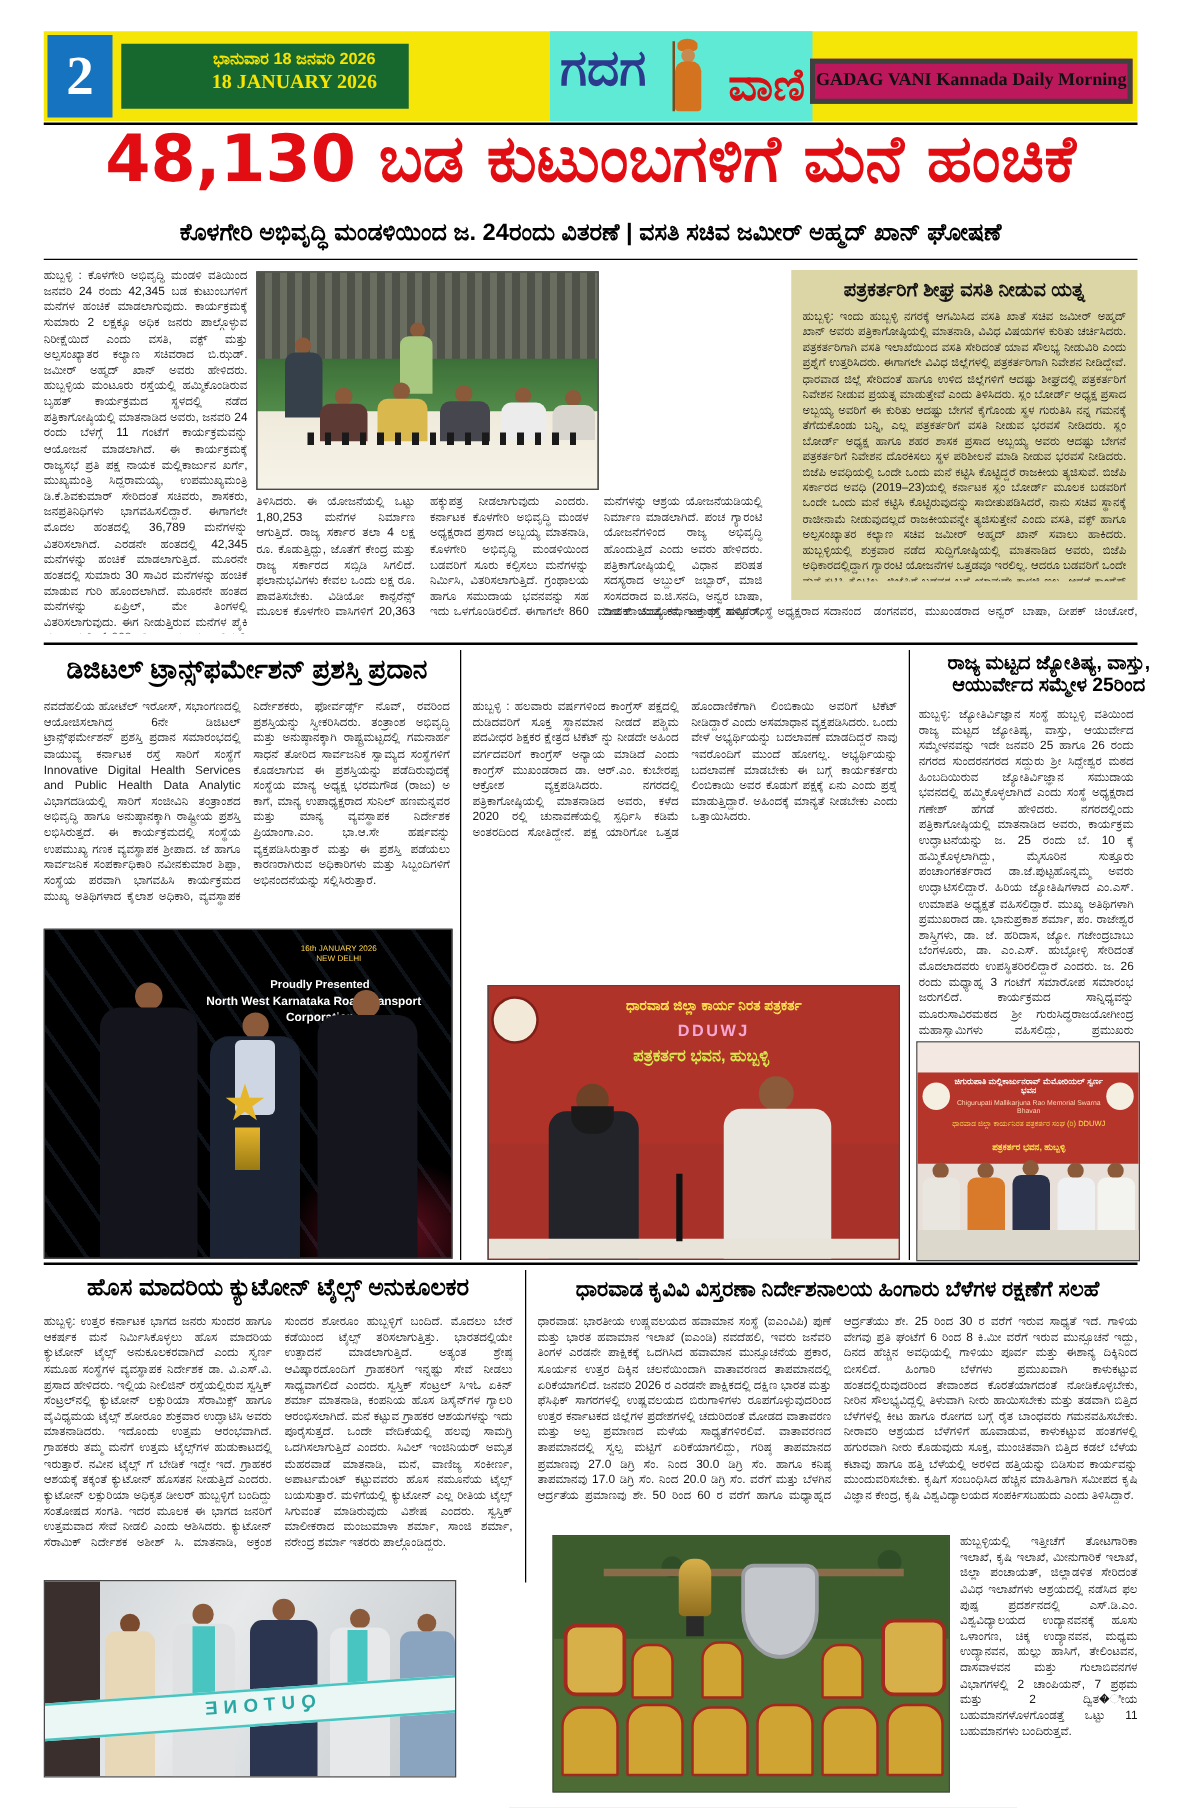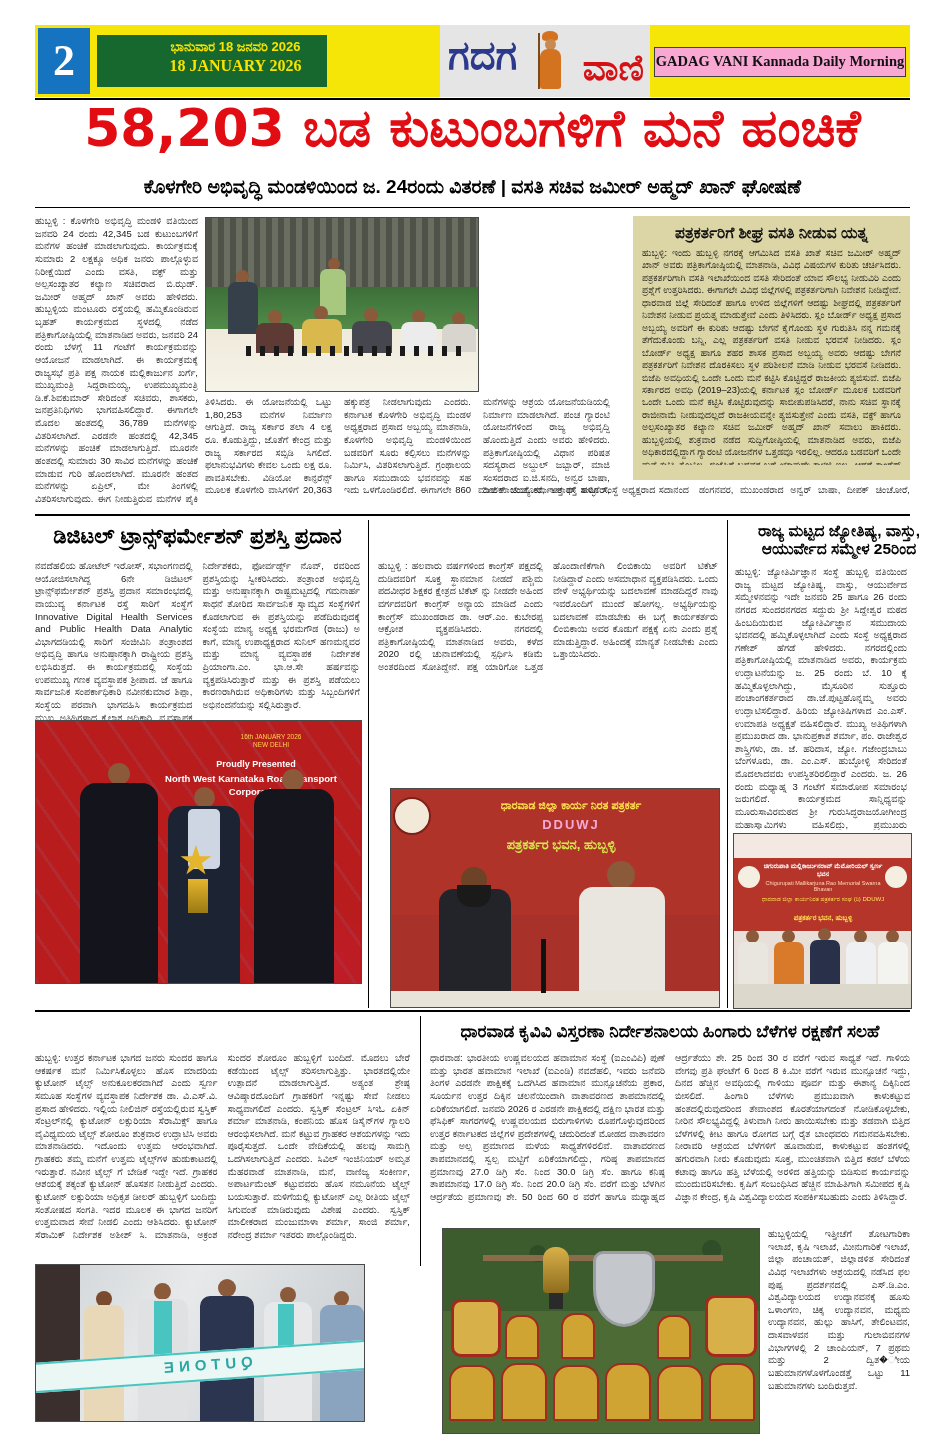--- a/index.html
+++ b/index.html
@@ -14,29 +14,29 @@
   .photo{position:absolute;overflow:hidden;border:1px solid #4a4a4a;}
   .shape{position:absolute;}
   .head{position:absolute;border-radius:50%;background:#8a5a3b;}
   
   #hdr{position:absolute;left:35px;top:25px;width:875px;height:72px;background:#f6e607;}
   #pgnum{position:absolute;left:3px;top:3px;width:52px;height:66px;background:#1573bf;color:#fff;
          font-family:"Liberation Serif",serif;font-size:44px;font-weight:bold;text-align:center;line-height:66px;}
   #datebox{position:absolute;left:62px;top:10px;width:230px;height:52px;background:#17682f;text-align:center;padding-top:4px;box-sizing:border-box;padding-left:47px;}
   #datebox .kn{color:#f8e400;font-weight:bold;font-size:13px;}
   #datebox .en{color:#f8e400;font-weight:bold;font-size:16px;font-family:"Liberation Serif",serif;margin-top:2px;}
-  #mast{position:absolute;left:405px;top:-0px;width:210px;height:72px;background:#e5e5e5;text-align:center;}
+  #mast{position:absolute;left:405px;top:-0px;width:210px;height:72px;background:#5eead4;text-align:center;}
   #mast .g{position:absolute;left:8px;top:8px;font-size:40px;font-weight:bold;color:#2b3a8c;}
   #mast .v{position:absolute;right:6px;top:22px;font-size:36px;font-weight:bold;color:#d41216;}
   #mast .fig{position:absolute;left:98px;top:6px;width:26px;height:60px;}
   #mast .fig .turban{position:absolute;left:4px;top:0;width:16px;height:10px;border-radius:50% 50% 30% 30%;background:#d4731f;}
   #mast .fig .face{position:absolute;left:7px;top:8px;width:11px;height:11px;border-radius:50%;background:#c98a52;}
   #mast .fig .robe{position:absolute;left:2px;top:18px;width:21px;height:40px;border-radius:8px 8px 3px 3px;background:#d4731f;}
   #mast .fig .staff{position:absolute;left:0px;top:2px;width:2px;height:56px;background:#7a4a1a;}
-  #brandbox{position:absolute;right:4px;top:22px;width:250px;height:28px;background:#f9a8d4;border:1px solid #404040;
+  #brandbox{position:absolute;right:4px;top:22px;width:250px;height:28px;background:#be185d;border:4px solid #404040;
             font-family:"Liberation Serif",serif;font-weight:bold;font-size:14.5px;text-align:center;line-height:26px;}
   
   #mainhead{position:absolute;left:35px;top:100px;width:875px;text-align:center;color:#e10d12;
             font-weight:bold;font-size:52px;line-height:1.1;font-family:"DejaVu Sans",sans-serif;}
   #subhead{position:absolute;left:35px;top:176px;width:875px;text-align:center;color:#000;font-weight:bold;font-size:19px;}
   
   #box{position:absolute;left:633px;top:216px;width:277px;height:264px;background:#dcd5a6;box-sizing:border-box;padding:8px 9px;}
   #box .t{font-weight:bold;font-size:15.5px;text-align:center;margin-bottom:5px;}
   #box .b{font-size:9.3px;line-height:1.34;text-align:justify;overflow:hidden;height:218px;}
   .photo-label{position:absolute;color:#fff;text-align:center;}
@@ -59,21 +59,21 @@
           <span class="turban"></span>
           <span class="face"></span>
           <span class="robe"></span>
       </span>
       <span class="v">ವಾಣಿ</span>
     </div>
     <div id="brandbox">GADAG VANI Kannada Daily Morning</div>
   </div>
   <div class="rule" style="left:35px;top:98px;width:875px;height:2px;"></div>
 
-  <div id="mainhead">58,203 ಬಡ ಕುಟುಂಬಗಳಿಗೆ ಮನೆ ಹಂಚಿಕೆ</div>
+  <div id="mainhead">48,130 ಬಡ ಕುಟುಂಬಗಳಿಗೆ ಮನೆ ಹಂಚಿಕೆ</div>
   <div id="subhead">ಕೊಳಗೇರಿ ಅಭಿವೃದ್ಧಿ ಮಂಡಳಿಯಿಂದ ಜ. 24ರಂದು ವಿತರಣೆ | ವಸತಿ ಸಚಿವ ಜಮೀರ್ ಅಹ್ಮದ್ ಖಾನ್ ಘೋಷಣೆ</div>
   <div class="rule" style="left:35px;top:207px;width:875px;height:1px;"></div>
 
   <div class="abs jtext" style="left:35px;top:215px;width:163px;height:292px;">
     <span>ಹುಬ್ಬಳ್ಳಿ : ಕೊಳಗೇರಿ ಅಭಿವೃದ್ಧಿ ಮಂಡಳಿ ವತಿಯಿಂದ ಜನವರಿ 24 ರಂದು 42,345 ಬಡ ಕುಟುಂಬಗಳಿಗೆ ಮನೆಗಳ ಹಂಚಿಕೆ ಮಾಡಲಾಗುವುದು. ಕಾರ್ಯಕ್ರಮಕ್ಕೆ ಸುಮಾರು 2 ಲಕ್ಷಕ್ಕೂ ಅಧಿಕ ಜನರು ಪಾಲ್ಗೊಳ್ಳುವ ನಿರೀಕ್ಷೆಯಿದೆ ಎಂದು ವಸತಿ, ವಕ್ಫ್ ಮತ್ತು ಅಲ್ಪಸಂಖ್ಯಾತರ ಕಲ್ಯಾಣ ಸಚಿವರಾದ ಬಿ.ಝಡ್. ಜಮೀರ್ ಅಹ್ಮದ್ ಖಾನ್ ಅವರು ಹೇಳಿದರು.</span>
     <span>ಹುಬ್ಬಳ್ಳಿಯ ಮಂಟೂರು ರಸ್ತೆಯಲ್ಲಿ ಹಮ್ಮಿಕೊಂಡಿರುವ ಬೃಹತ್ ಕಾರ್ಯಕ್ರಮದ ಸ್ಥಳದಲ್ಲಿ ನಡೆದ ಪತ್ರಿಕಾಗೋಷ್ಠಿಯಲ್ಲಿ ಮಾತನಾಡಿದ ಅವರು, ಜನವರಿ 24 ರಂದು ಬೆಳಗ್ಗೆ 11 ಗಂಟೆಗೆ ಕಾರ್ಯಕ್ರಮವನ್ನು ಆಯೋಜನೆ ಮಾಡಲಾಗಿದೆ. ಈ ಕಾರ್ಯಕ್ರಮಕ್ಕೆ ರಾಜ್ಯಸಭೆ ಪ್ರತಿ ಪಕ್ಷ ನಾಯಕ ಮಲ್ಲಿಕಾರ್ಜುನ ಖರ್ಗೆ, ಮುಖ್ಯಮಂತ್ರಿ ಸಿದ್ದರಾಮಯ್ಯ, ಉಪಮುಖ್ಯಮಂತ್ರಿ ಡಿ.ಕೆ.ಶಿವಕುಮಾರ್ ಸೇರಿದಂತೆ ಸಚಿವರು, ಶಾಸಕರು, ಜನಪ್ರತಿನಿಧಿಗಳು ಭಾಗವಹಿಸಲಿದ್ದಾರೆ. ಈಗಾಗಲೇ ಮೊದಲ ಹಂತದಲ್ಲಿ 36,789 ಮನೆಗಳನ್ನು ವಿತರಿಸಲಾಗಿದೆ. ಎರಡನೇ ಹಂತದಲ್ಲಿ 42,345 ಮನೆಗಳನ್ನು ಹಂಚಿಕೆ ಮಾಡಲಾಗುತ್ತಿದೆ. ಮೂರನೇ ಹಂತದಲ್ಲಿ ಸುಮಾರು 30 ಸಾವಿರ ಮನೆಗಳನ್ನು ಹಂಚಿಕೆ ಮಾಡುವ ಗುರಿ ಹೊಂದಲಾಗಿದೆ. ಮೂರನೇ ಹಂತದ ಮನೆಗಳನ್ನು ಏಪ್ರಿಲ್, ಮೇ ತಿಂಗಳಲ್ಲಿ ವಿತರಿಸಲಾಗುವುದು. ಈಗ ನೀಡುತ್ತಿರುವ ಮನೆಗಳ ಪೈಕಿ ಹುಬ್ಬಳ್ಳಿಯಲ್ಲಿ 1,008 ಸೇರಿ ಧಾರವಾಡ ಜಿಲ್ಲೆಯಲ್ಲಿ 2,767 ಮನೆ ಹಂಚಿಕೆ ಮಾಡಲಾಗುತ್ತಿದೆ ಎಂದು ಅವರು</span>
   </div>
 
   <div class="photo" style="left:205px;top:217px;width:272px;height:173px;background:#5c6053;">
     <div class="shape" style="left:0;top:0;width:100%;height:44%;background:repeating-linear-gradient(90deg,#4e5248 0 6px,#6a6e60 6px 12px);"></div>
@@ -110,21 +110,21 @@
 
   <div class="rule" style="left:35px;top:514px;width:875px;height:2px;"></div>
   <div class="rule" style="left:368px;top:520px;width:1px;height:488px;"></div>
   <div class="rule" style="left:727px;top:520px;width:1px;height:488px;"></div>
 
   <div class="abs headline-sec" style="left:35px;top:524px;width:325px;font-size:21px;">ಡಿಜಿಟಲ್ ಟ್ರಾನ್ಸ್‌ಫರ್ಮೇಶನ್ ಪ್ರಶಸ್ತಿ ಪ್ರದಾನ</div>
   <div class="abs jtext cols2" style="left:35px;top:560px;width:325px;height:178px;">
     <span>ನವದೆಹಲಿಯ ಹೋಟೆಲ್ ಇರೋಸ್, ಸಭಾಂಗಣದಲ್ಲಿ ಆಯೋಜಿಸಲಾಗಿದ್ದ 6ನೇ ಡಿಜಿಟಲ್ ಟ್ರಾನ್ಸ್‌ಫರ್ಮೇಶನ್ ಪ್ರಶಸ್ತಿ ಪ್ರದಾನ ಸಮಾರಂಭದಲ್ಲಿ ವಾಯುವ್ಯ ಕರ್ನಾಟಕ ರಸ್ತೆ ಸಾರಿಗೆ ಸಂಸ್ಥೆಗೆ Innovative Digital Health Services and Public Health Data Analytic ವಿಭಾಗದಡಿಯಲ್ಲಿ ಸಾರಿಗೆ ಸಂಜೀವಿನಿ ತಂತ್ರಾಂಶದ ಅಭಿವೃದ್ಧಿ ಹಾಗೂ ಅನುಷ್ಠಾನಕ್ಕಾಗಿ ರಾಷ್ಟ್ರೀಯ ಪ್ರಶಸ್ತಿ ಲಭಿಸಿರುತ್ತದೆ. ಈ ಕಾರ್ಯಕ್ರಮದಲ್ಲಿ ಸಂಸ್ಥೆಯ ಉಪಮುಖ್ಯ ಗಣಕ ವ್ಯವಸ್ಥಾಪಕ ಶ್ರೀಪಾದ. ಜೆ ಹಾಗೂ ಸಾರ್ವಜನಿಕ ಸಂಪರ್ಕಾಧಿಕಾರಿ ನವೀನಕುಮಾರ ಶಿಪ್ಪಾ, ಸಂಸ್ಥೆಯ ಪರವಾಗಿ ಭಾಗವಹಿಸಿ ಕಾರ್ಯಕ್ರಮದ ಮುಖ್ಯ ಅತಿಥಿಗಳಾದ ಕೈಲಾಶ ಅಧಿಕಾರಿ, ವ್ಯವಸ್ಥಾಪಕ ನಿರ್ದೇಶಕರು, ಫೋರ್ವರ್ಡ್ಸ್ ನೊವ್, ರವರಿಂದ ಪ್ರಶಸ್ತಿಯನ್ನು ಸ್ವೀಕರಿಸಿದರು. ತಂತ್ರಾಂಶ ಅಭಿವೃದ್ಧಿ ಮತ್ತು ಅನುಷ್ಠಾನಕ್ಕಾಗಿ ರಾಷ್ಟ್ರಮಟ್ಟದಲ್ಲಿ ಗಮನಾರ್ಹ ಸಾಧನೆ ತೋರಿದ ಸಾರ್ವಜನಿಕ ಸ್ವಾಮ್ಯದ ಸಂಸ್ಥೆಗಳಿಗೆ ಕೊಡಲಾಗುವ ಈ ಪ್ರಶಸ್ತಿಯನ್ನು ಪಡೆದಿರುವುದಕ್ಕೆ ಸಂಸ್ಥೆಯ ಮಾನ್ಯ ಅಧ್ಯಕ್ಷ ಭರಮಗೌಡ (ರಾಜು) ಅ ಕಾಗೆ, ಮಾನ್ಯ ಉಪಾಧ್ಯಕ್ಷರಾದ ಸುನಿಲ್ ಹಣಮನ್ನವರ ಮತ್ತು ಮಾನ್ಯ ವ್ಯವಸ್ಥಾಪಕ ನಿರ್ದೇಶಕ ಪ್ರಿಯಾಂಗಾ.ಎಂ. ಭಾ.ಆ.ಸೇ ಹರ್ಷವನ್ನು ವ್ಯಕ್ತಪಡಿಸಿರುತ್ತಾರೆ ಮತ್ತು ಈ ಪ್ರಶಸ್ತಿ ಪಡೆಯಲು ಕಾರಣರಾಗಿರುವ ಅಧಿಕಾರಿಗಳು ಮತ್ತು ಸಿಬ್ಬಂದಿಗಳಿಗೆ ಅಭಿನಂದನೆಯನ್ನು ಸಲ್ಲಿಸಿರುತ್ತಾರೆ.</span>
   </div>
 
-  <div class="photo" style="left:35px;top:720px;width:325px;height:262px;background:#b91c1c;">
+  <div class="photo" style="left:35px;top:743px;width:325px;height:262px;background:#000000;">
     <div class="shape" style="left:0;top:0;width:100%;height:100%;background:repeating-linear-gradient(55deg,rgba(120,150,210,0.12) 0 3px,transparent 3px 26px);"></div>
     <div class="shape" style="right:-30px;bottom:-40px;width:160px;height:120px;background:radial-gradient(closest-side,rgba(200,30,60,0.55),transparent);"></div>
     <div class="photo-label" style="left:130px;top:38px;width:180px;font-size:9px;font-weight:bold;">Proudly Presented</div>
     <div class="photo-label" style="left:110px;top:52px;width:210px;font-size:9.5px;font-weight:bold;">North West Karnataka Road Transport</div>
     <div class="photo-label" style="left:130px;top:65px;width:180px;font-size:9.5px;font-weight:bold;">Corporation</div>
     <div class="photo-label" style="left:175px;top:12px;width:120px;font-size:6.5px;color:#ffd34d;">16th JANUARY 2026</div>
     <div class="photo-label" style="left:175px;top:20px;width:120px;font-size:6.5px;color:#ffd34d;">NEW DELHI</div>
     <div class="photo-label" style="left:90px;top:168px;width:140px;font-size:9px;font-weight:bold;">Innovative</div>
     <div class="head" style="left:72px;top:42px;width:22px;height:22px;"></div>
     <div class="shape" style="left:44px;top:62px;width:78px;height:200px;background:#14141c;border-radius:16px 16px 0 0;"></div>
@@ -182,20 +182,21 @@
     <div class="head" style="left:120px;top:96px;width:13px;height:13px;"></div>
     <div class="shape" style="left:112px;top:108px;width:30px;height:42px;background:#eef0f2;border-radius:7px 7px 0 0;"></div>
     <div class="head" style="left:152px;top:96px;width:13px;height:13px;"></div>
     <div class="shape" style="left:144px;top:108px;width:30px;height:42px;background:#f3f3ef;border-radius:7px 7px 0 0;"></div>
     <div class="shape" style="left:0;bottom:0;width:100%;height:24px;background:#ddd8cc;"></div>
   </div>
 
   <div class="rule" style="left:35px;top:1010px;width:875px;height:2px;"></div>
   <div class="rule" style="left:420px;top:1016px;width:1px;height:250px;"></div>
 
+  <div class="abs headline-sec" style="left:35px;top:1020px;width:375px;font-size:19px;">ಹೊಸ ಮಾದರಿಯ ಕ್ಯುಟೋನ್ ಟೈಲ್ಸ್ ಅನುಕೂಲಕರ</div>
   <div class="abs jtext cols2" style="left:35px;top:1052px;width:375px;height:208px;">
     <span>ಹುಬ್ಬಳ್ಳಿ: ಉತ್ತರ ಕರ್ನಾಟಕ ಭಾಗದ ಜನರು ಸುಂದರ ಹಾಗೂ ಆಕರ್ಷಕ ಮನೆ ನಿರ್ಮಿಸಿಕೊಳ್ಳಲು ಹೊಸ ಮಾದರಿಯ ಕ್ಯುಟೋನ್ ಟೈಲ್ಸ್ ಅನುಕೂಲಕರವಾಗಿದೆ ಎಂದು ಸ್ವರ್ಣ ಸಮೂಹ ಸಂಸ್ಥೆಗಳ ವ್ಯವಸ್ಥಾಪಕ ನಿರ್ದೇಶಕ ಡಾ. ವಿ.ಎಸ್.ವಿ. ಪ್ರಸಾದ ಹೇಳಿದರು. ಇಲ್ಲಿಯ ನೀಲಿಜಿನ್ ರಸ್ತೆಯಲ್ಲಿರುವ ಸ್ವಸ್ತಿಕ್ ಸೆಂಟ್ರಲ್‌ನಲ್ಲಿ ಕ್ಯುಟೋನ್ ಲಕ್ಸುರಿಯಾ ಸೆರಾಮಿಕ್ಸ್ ಹಾಗೂ ವೈವಿಧ್ಯಮಯ ಟೈಲ್ಸ್ ಶೋರೂಂ ಶುಕ್ರವಾರ ಉದ್ಘಾಟಿಸಿ ಅವರು ಮಾತನಾಡಿದರು. ಇದೊಂದು ಉತ್ತಮ ಆರಂಭವಾಗಿದೆ. ಗ್ರಾಹಕರು ತಮ್ಮ ಮನೆಗೆ ಉತ್ತಮ ಟೈಲ್ಸ್‌ಗಳ ಹುಡುಕಾಟದಲ್ಲಿ ಇರುತ್ತಾರೆ. ನವೀನ ಟೈಲ್ಸ್ ಗೆ ಬೇಡಿಕೆ ಇದ್ದೇ ಇದೆ. ಗ್ರಾಹಕರ ಆಶಯಕ್ಕೆ ತಕ್ಕಂತೆ ಕ್ಯುಟೋನ್ ಹೊಸತನ ನೀಡುತ್ತಿದೆ ಎಂದರು. ಕ್ಯುಟೋನ್ ಲಕ್ಸುರಿಯಾ ಅಧಿಕೃತ ಡೀಲರ್ ಹುಬ್ಬಳ್ಳಿಗೆ ಬಂದಿದ್ದು ಸಂತೋಷದ ಸಂಗತಿ. ಇದರ ಮೂಲಕ ಈ ಭಾಗದ ಜನರಿಗೆ ಉತ್ತಮವಾದ ಸೇವೆ ನೀಡಲಿ ಎಂದು ಆಶಿಸಿದರು. ಕ್ಯುಟೋನ್ ಸೆರಾಮಿಕ್ ನಿರ್ದೇಶಕ ಅಶೀಶ್ ಸಿ. ಮಾತನಾಡಿ, ಅಕ್ರಂಶ ಸುಂದರ ಶೋರೂಂ ಹುಬ್ಬಳ್ಳಿಗೆ ಬಂದಿದೆ. ಮೊದಲು ಬೇರೆ ಕಡೆಯಿಂದ ಟೈಲ್ಸ್ ತರಿಸಲಾಗುತ್ತಿತ್ತು. ಭಾರತದಲ್ಲಿಯೇ ಉತ್ಪಾದನೆ ಮಾಡಲಾಗುತ್ತಿದೆ. ಅತ್ಯಂತ ಶ್ರೇಷ್ಠ ಆವಿಷ್ಕಾರದೊಂದಿಗೆ ಗ್ರಾಹಕರಿಗೆ ಇನ್ನಷ್ಟು ಸೇವೆ ನೀಡಲು ಸಾಧ್ಯವಾಗಲಿದೆ ಎಂದರು. ಸ್ವಸ್ತಿಕ್ ಸೆಂಟ್ರಲ್ ಸಿಇಓ ಏಕಿನ್ ಶರ್ಮಾ ಮಾತನಾಡಿ, ಕಂಪನಿಯ ಹೊಸ ಡಿಸೈನ್‌ಗಳ ಗ್ಯಾಲರಿ ಆರಂಭಿಸಲಾಗಿದೆ. ಮನೆ ಕಟ್ಟುವ ಗ್ರಾಹಕರ ಆಶಯಗಳನ್ನು ಇದು ಪೂರೈಸುತ್ತದೆ. ಒಂದೇ ವೇದಿಕೆಯಲ್ಲಿ ಹಲವು ಸಾಮಗ್ರಿ ಒದಗಿಸಲಾಗುತ್ತಿದೆ ಎಂದರು. ಸಿವಿಲ್ ಇಂಜಿನಿಯರ್ ಅಮೃತ ಮೆಹರವಾಡೆ ಮಾತನಾಡಿ, ಮನೆ, ವಾಣಿಜ್ಯ ಸಂಕೀರ್ಣ, ಅಪಾರ್ಟಮೆಂಟ್ ಕಟ್ಟುವವರು ಹೊಸ ನಮೂನೆಯ ಟೈಲ್ಸ್ ಬಯಸುತ್ತಾರೆ. ಮಳಿಗೆಯಲ್ಲಿ ಕ್ಯುಟೋನ್ ಎಲ್ಲ ರೀತಿಯ ಟೈಲ್ಸ್ ಸಿಗುವಂತೆ ಮಾಡಿರುವುದು ವಿಶೇಷ ಎಂದರು. ಸ್ವಸ್ತಿಕ್ ಮಾಲೀಕರಾದ ಮಂಜುಮಾಳಾ ಶರ್ಮಾ, ಸಾಂಜಿ ಶರ್ಮಾ, ನರೇಂದ್ರ ಶರ್ಮಾ ಇತರರು ಪಾಲ್ಗೊಂಡಿದ್ದರು.</span>
   </div>
 
   <div class="photo" style="left:35px;top:1264px;width:328px;height:156px;background:linear-gradient(120deg,#cfd3d6,#e7e9ea 40%,#c4c9cd);">
     <div class="shape" style="left:0;top:0;width:44px;height:100%;background:#3a2f2c;"></div>
     <div class="head" style="left:60px;top:26px;width:16px;height:16px;background:#7a4a2e;"></div>
     <div class="shape" style="left:48px;top:40px;width:40px;height:116px;background:#e8d8b8;border-radius:9px 9px 0 0;"></div>
     <div class="head" style="left:118px;top:18px;width:17px;height:17px;"></div>
     <div class="shape" style="left:102px;top:34px;width:50px;height:122px;background:#dfe1e3;border-radius:10px 10px 0 0;"></div>

